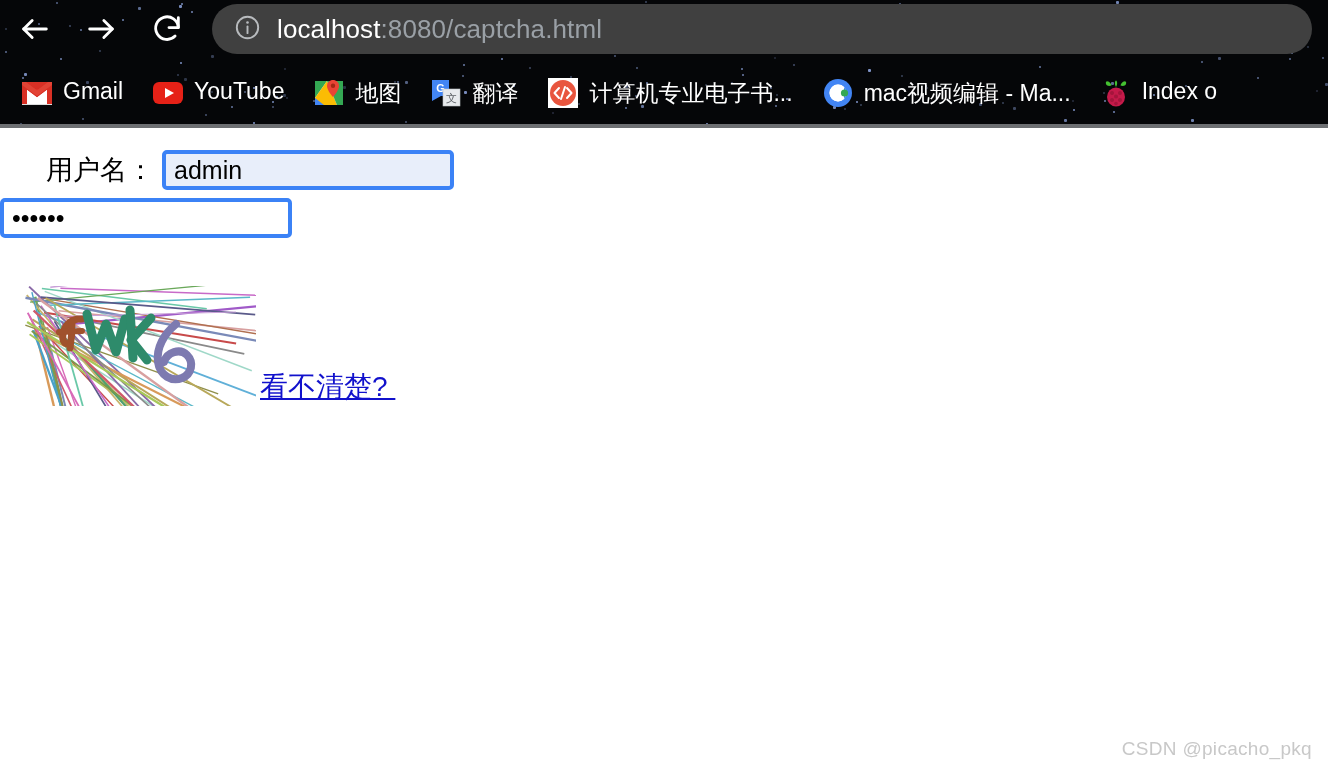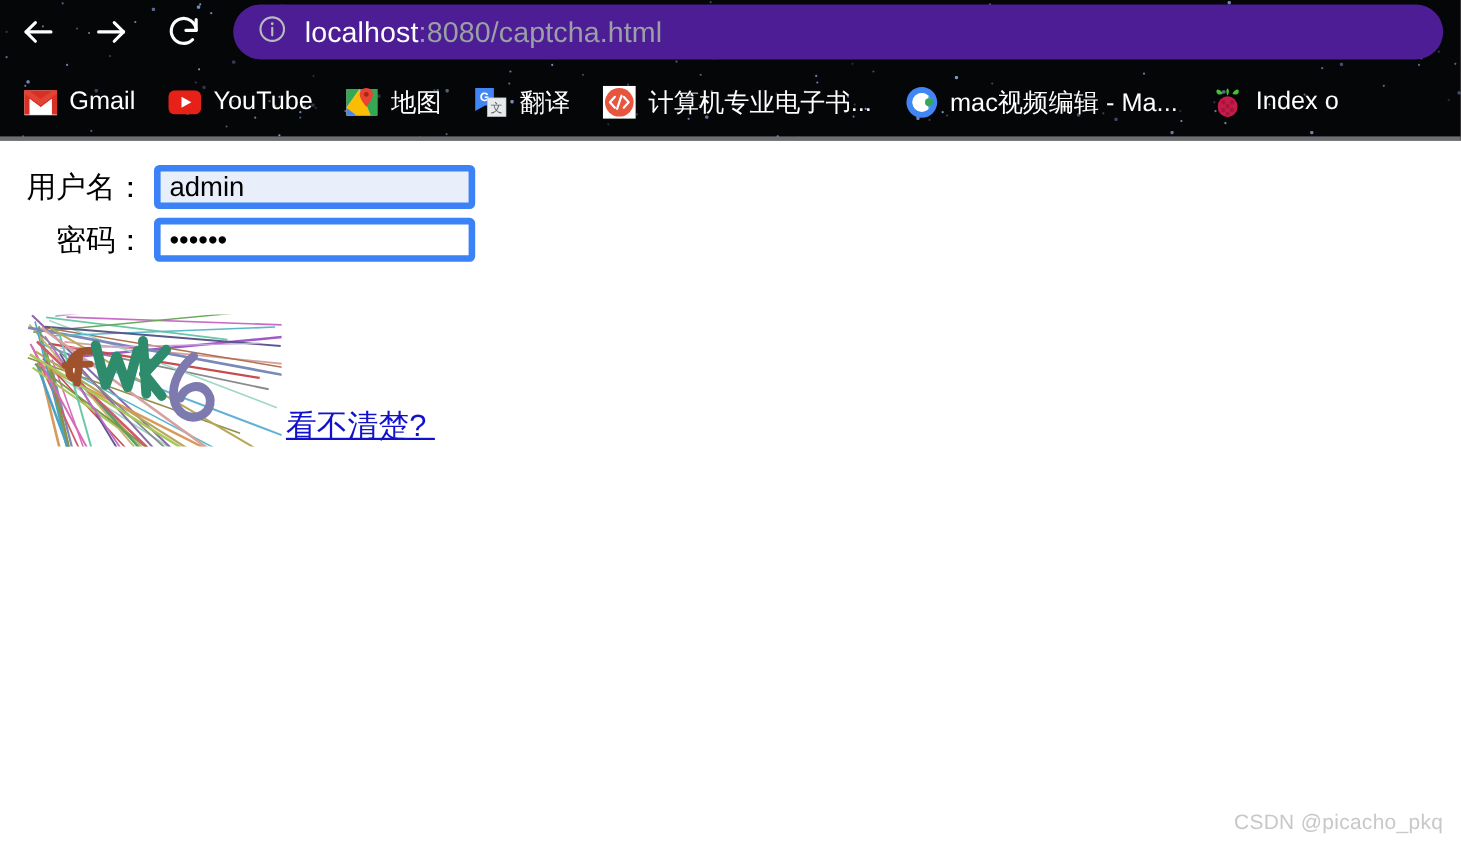--- a/index.html
+++ b/index.html
@@ -27,21 +27,21 @@
   }
   .nav-btn {
     position: absolute; top: 8px; width: 42px; height: 42px;
     display: flex; align-items: center; justify-content: center;
   }
   .nav-btn svg { display: block; }
 
   #omnibox {
     position: absolute; left: 212px; top: 4px;
     height: 50px; width: 1100px;
-    background: #4c1d95;
+    background: #404040;
     border-radius: 25px;
     display: flex; align-items: center;
     padding-left: 22px;
   }
   #info-icon { flex: 0 0 auto; margin-right: 16px; }
   #url-text {
     font-size: 26px; letter-spacing: .1px;
     white-space: nowrap; color: #9aa0a6;
   }
   #url-text .host { color: #ffffff; }
@@ -86,30 +86,30 @@
   .field-label {
     width: 140px; text-align: right;
     font-size: 27px; color: #000000;
     font-family: "Liberation Sans", "DejaVu Sans", sans-serif;
     padding-right: 8px;
   }
   .text-input {
     width: 292px; height: 40px;
     font-size: 25px;
     padding: 2px 8px;
-    border: 6px solid #3b82f6;
+    border: 4px solid #3b82f6;
     border-radius: 5px;
     background: #ffffff;
     color: #000000;
     font-family: "Liberation Sans", "DejaVu Sans", sans-serif;
     outline: none;
   }
   .text-input.autofill { background: #e8eefa; }
 
-  #row-username { top: 22px; }
+  #row-username { top: 22px; padding-left: 22px; }
   #row-password { top: 70px; }
   #row-captcha  { top: 117px; }
 
   #captcha-image {
     position: absolute; left: 24px; top: 158px;
     width: 232px; height: 120px;
   }
 
   #action-row {
     position: absolute; left: 260px; top: 240px;
@@ -456,21 +456,20 @@
 </div>
 
 <div id="page">
 
   <div class="form-row" id="row-username">
     <span class="field-label">用户名：</span>
     <input class="text-input autofill" type="text" value="admin" style="">
   </div>
 
   <div class="form-row" id="row-password">
-    <span class="field-label">密码：</span>
     <input class="text-input" type="text" value="••••••" style="">
   </div>
 
   <div class="form-row" id="row-captcha">
   </div>
 
   <div id="captcha-image">
     <svg width="232" height="120" viewBox="0 0 232 120" id="captcha-svg">
       <rect x="0" y="0" width="232" height="120" fill="#ffffff"></rect>
       <g id="captcha-lines" stroke-width="1.6" fill="none">

